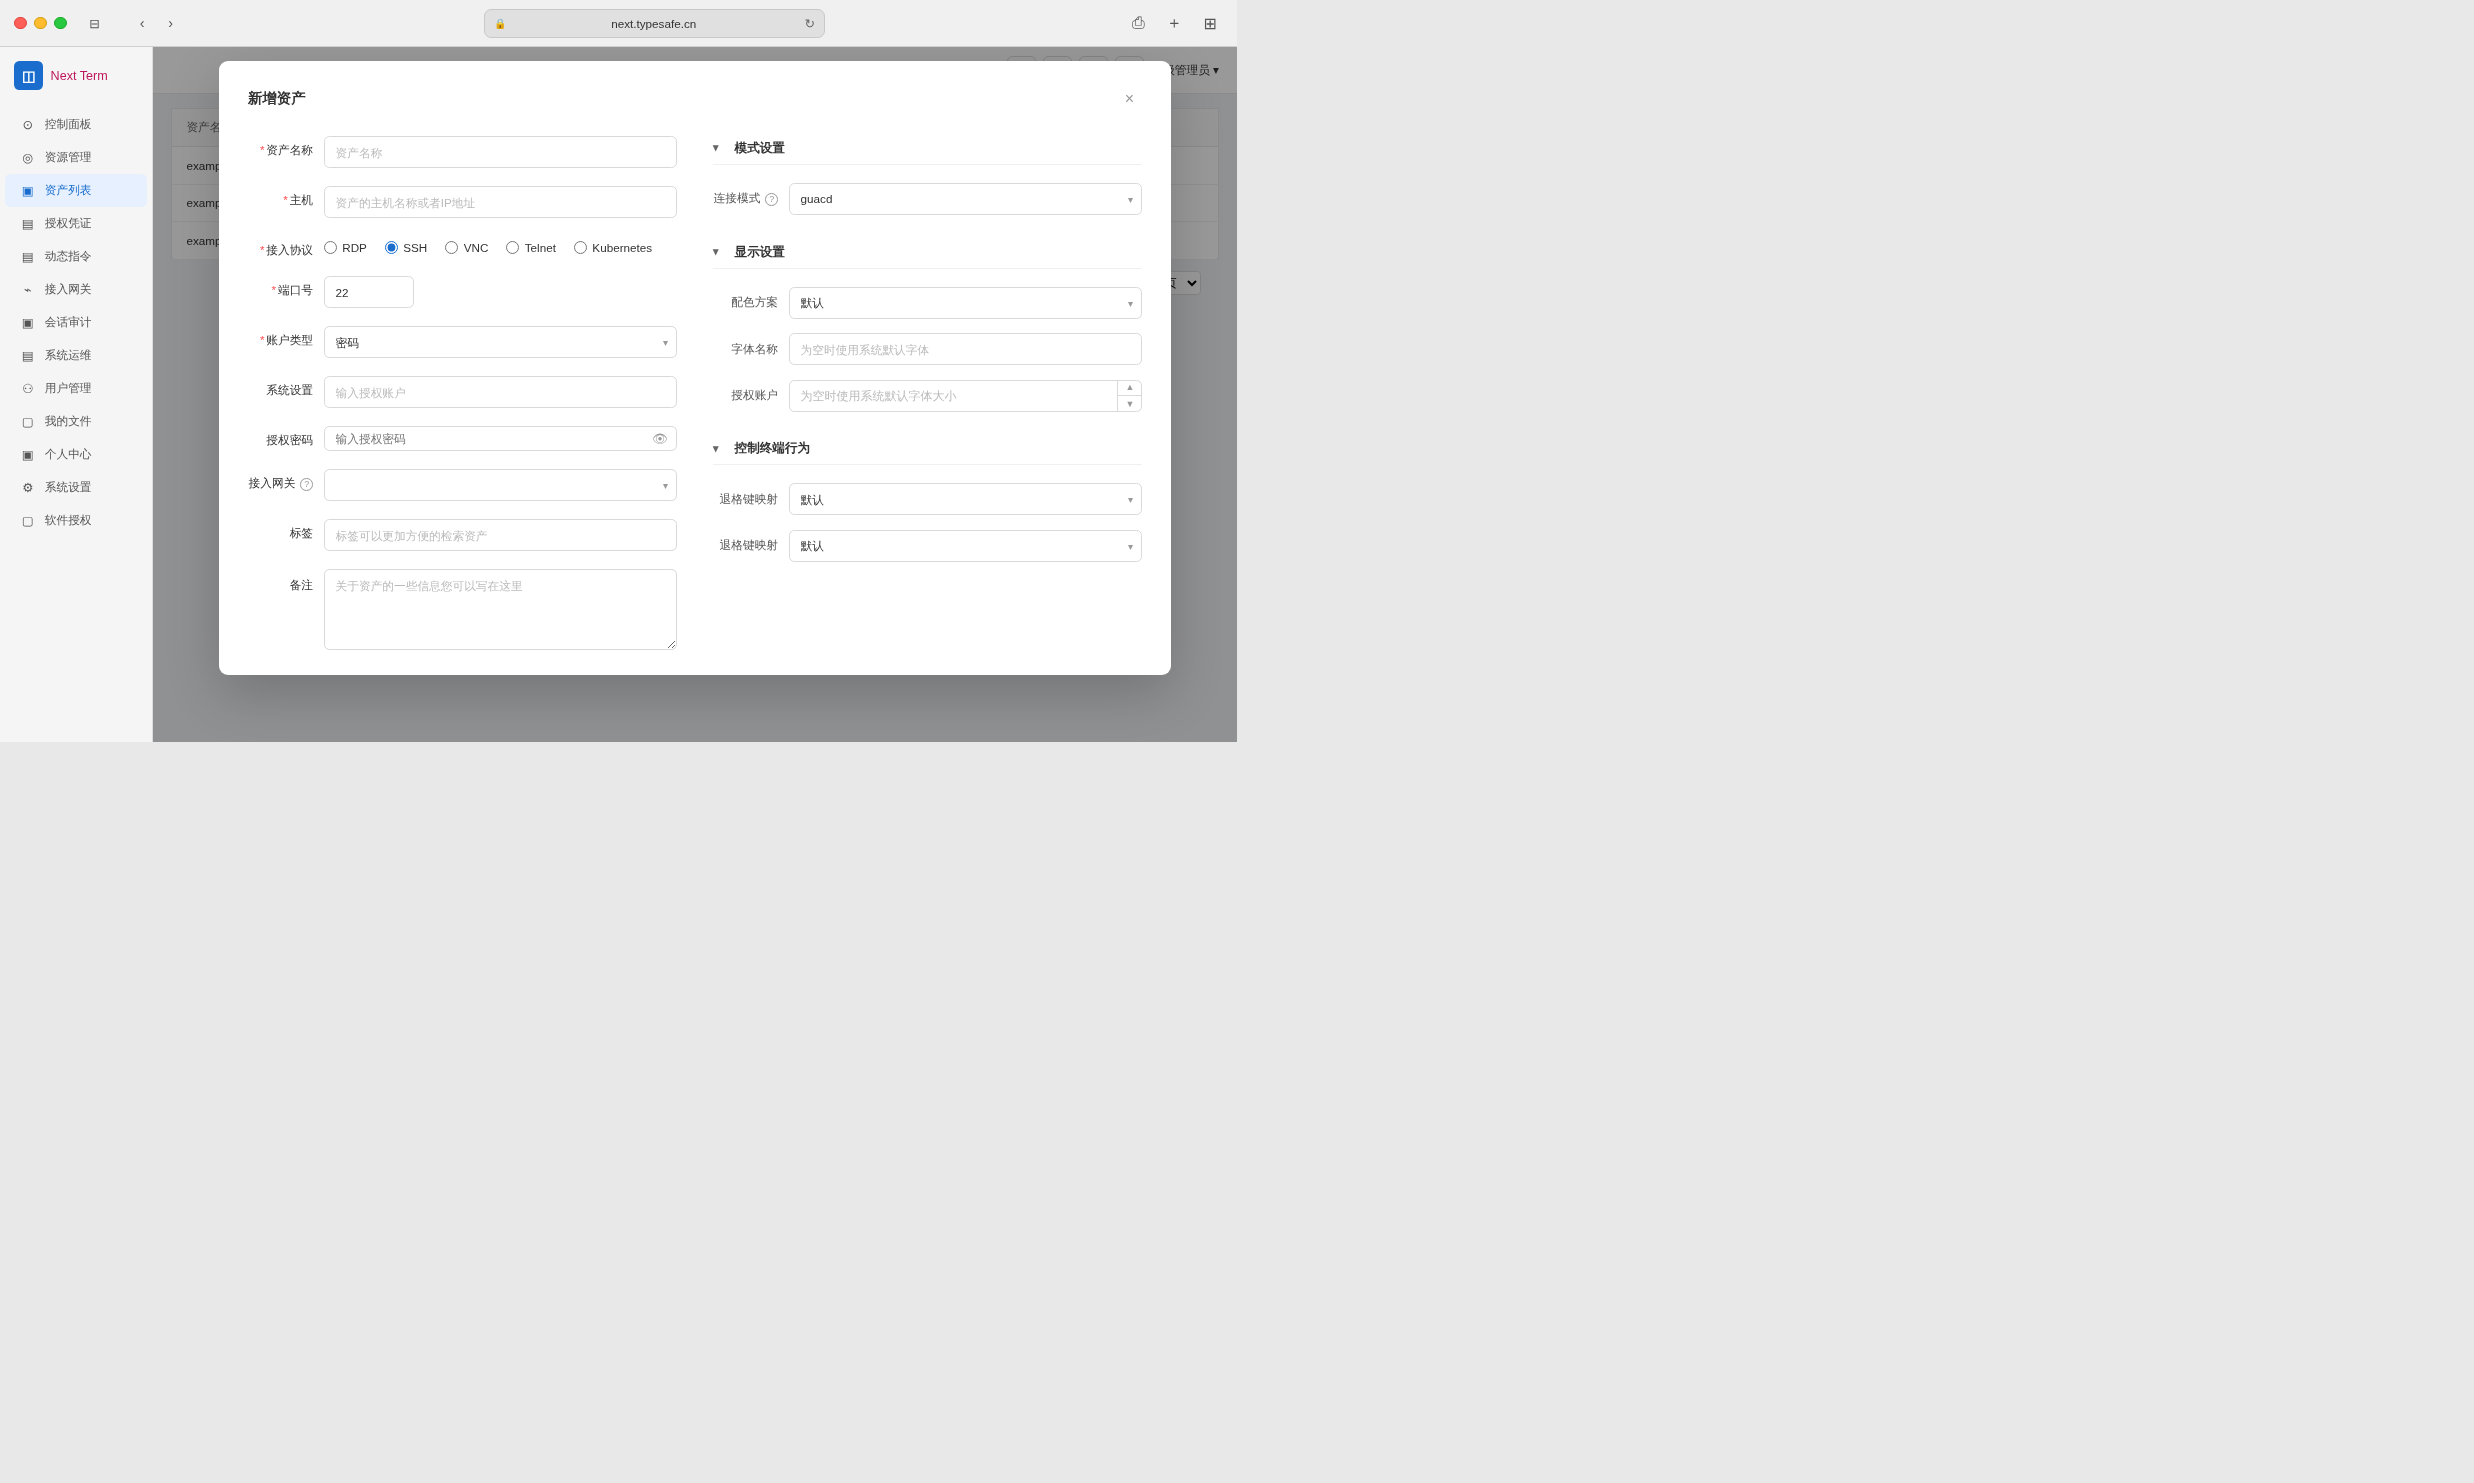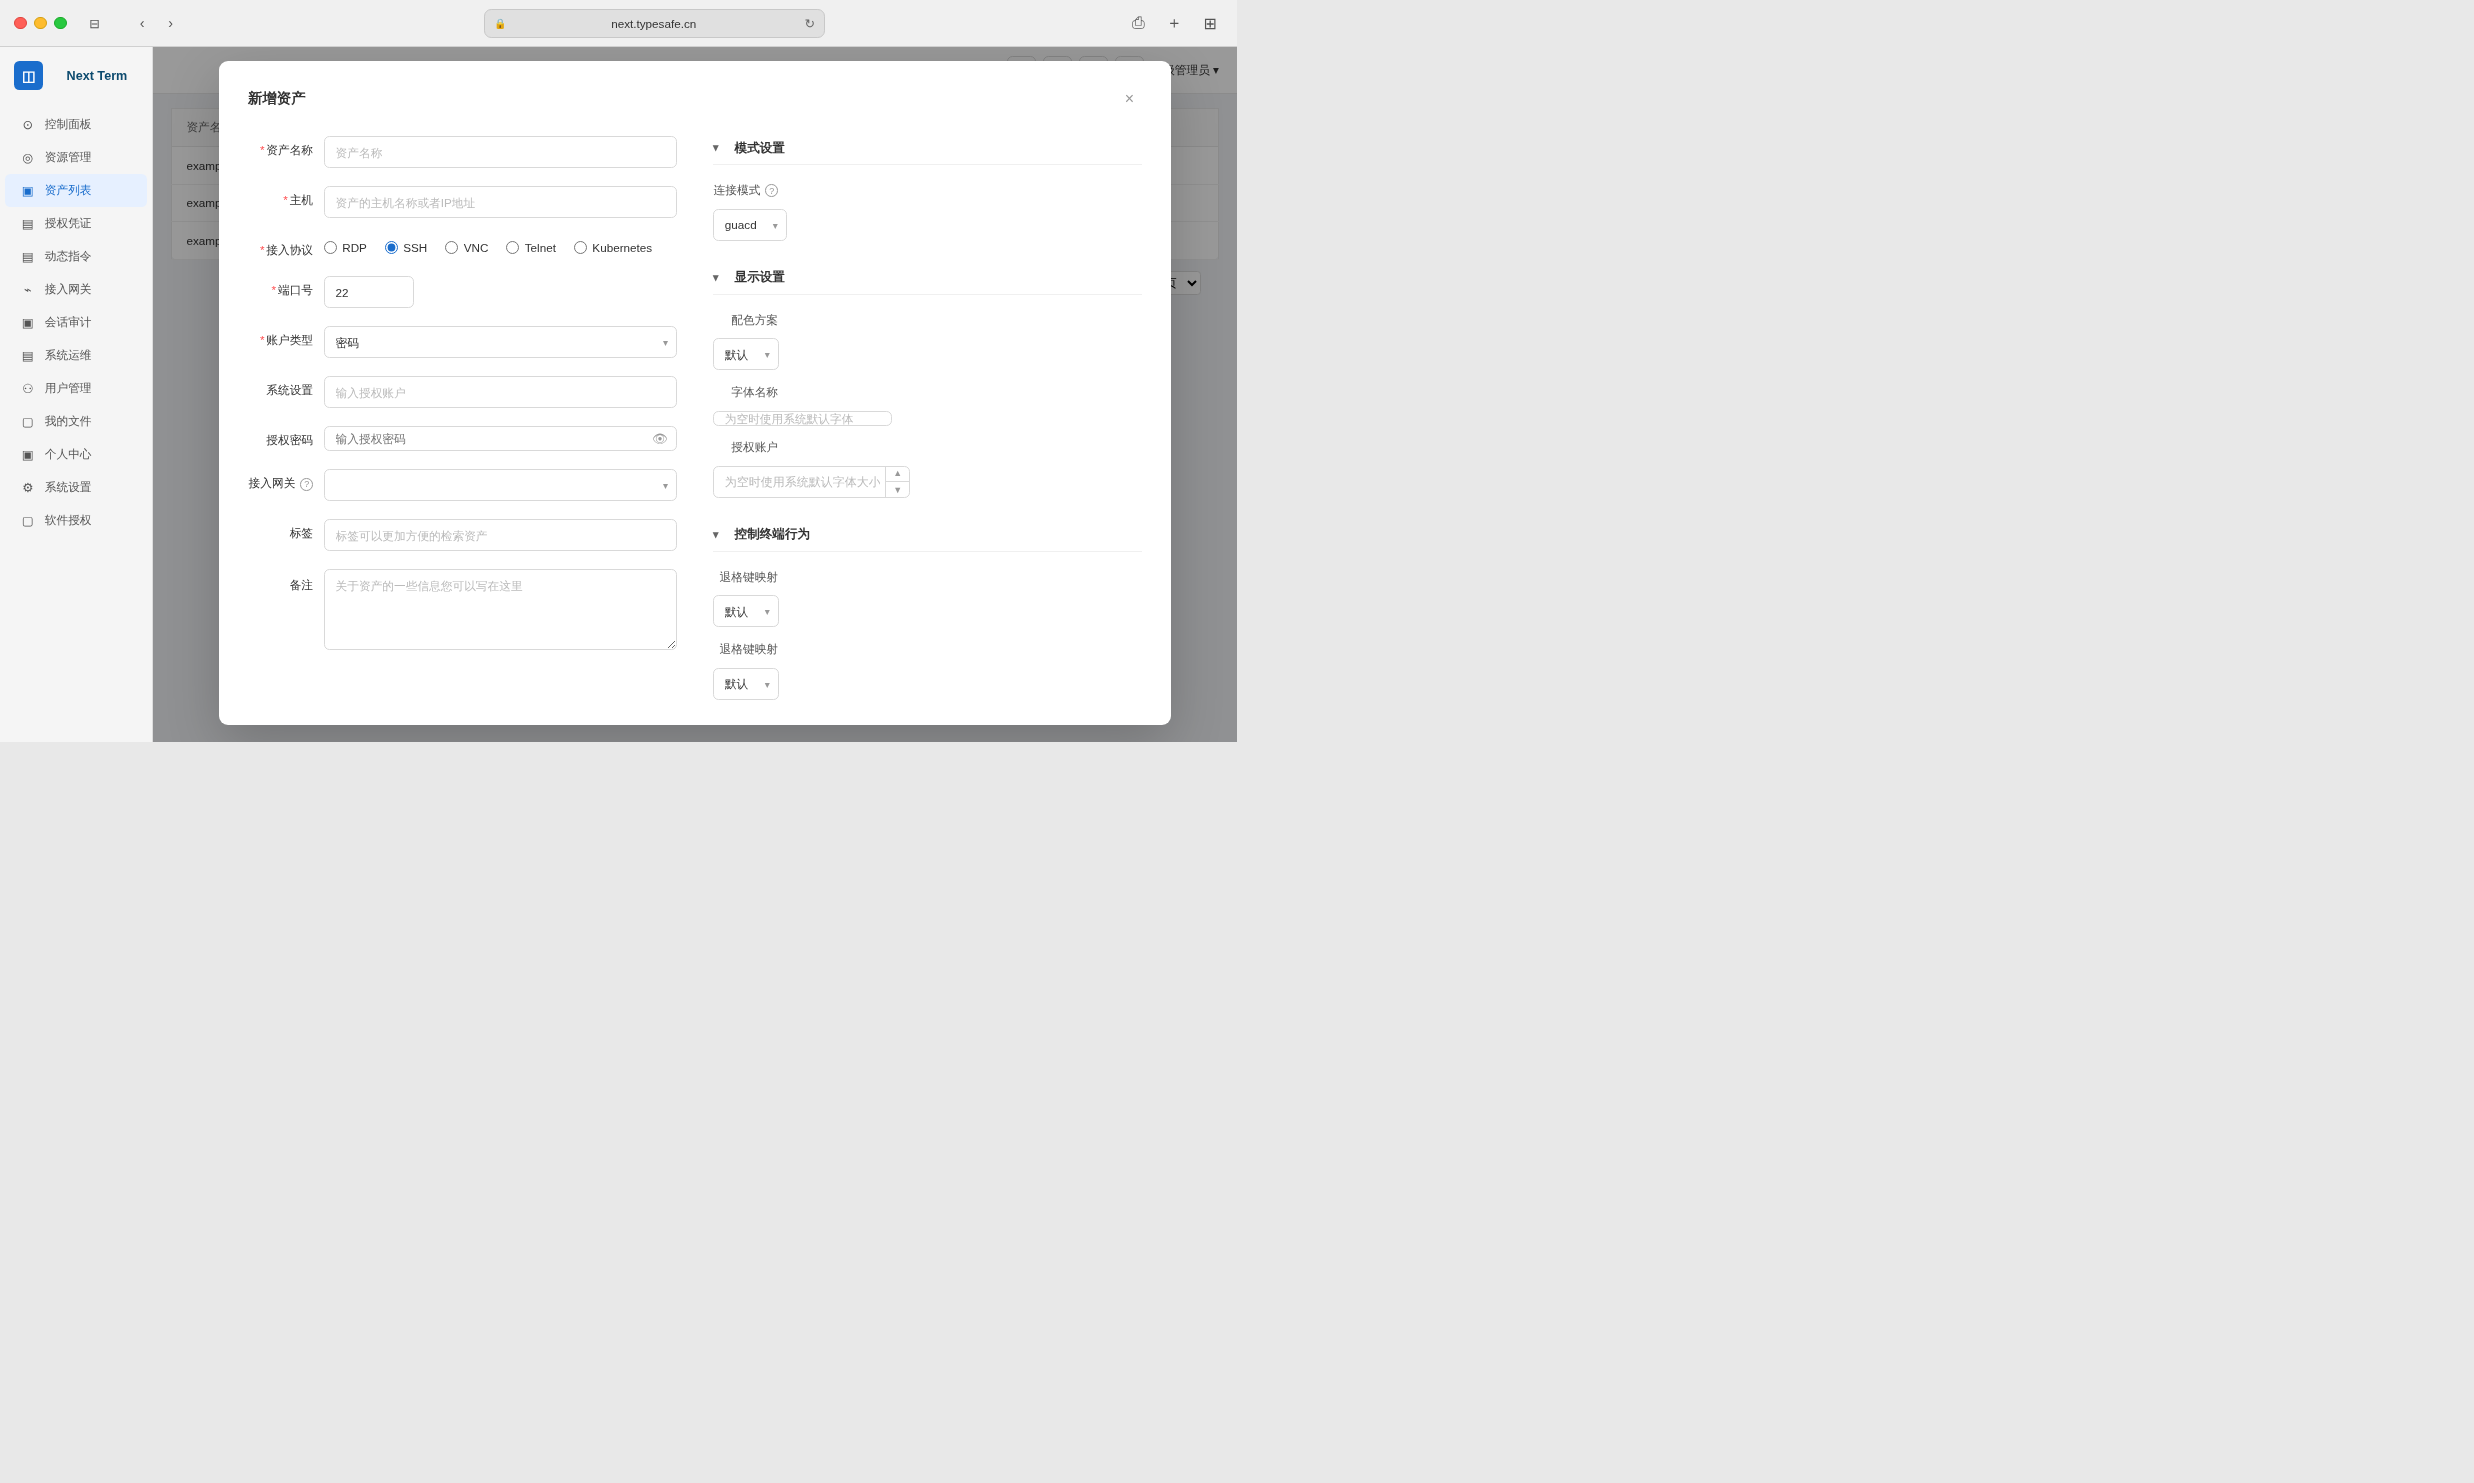--- a/index.html
+++ b/index.html
@@ -85,21 +85,21 @@
       padding: 14.4px 0;
     }
     .sidebar-logo {
       display: flex; align-items: center; gap: 7.2px;
       padding: 0 14.4px 18px 14.4px;
     }
     .logo-icon {
       width: 29px; height: 29px; background: #1a6dcc; border-radius: 5.4px;
       display: flex; align-items: center; justify-content: center; color: white; font-size: 14.4px; font-weight: bold;
     }
-    .logo-text { font-size: 12.6px; font-weight: 700; color: #0c4a6e; margin-left: 16px; }
+    .logo-text { font-size: 12.6px; font-weight: 400; color: #be185d; }
 
     .sidebar-item {
       display: flex; align-items: center; gap: 9px;
       padding: 9px 14.4px; cursor: pointer; font-size: 11.7px; color: #555;
       border-radius: 5.4px; margin: 0 5.4px;
     }
     .sidebar-item.active {
       background: #e6f0ff; color: #1a6dcc; font-weight: 500;
     }
     .sidebar-item-icon { font-size: 12.6px; width: 16px; text-align: center; }
@@ -273,21 +273,21 @@
       padding: 3.6px 0 7.2px 0;
       border-bottom: 0.9px solid #f0f0f0;
       margin-bottom: 3.6px;
     }
     .section-toggle {
       width: 14.4px; height: 14.4px; cursor: pointer; color: #666; font-size: 10.8px;
     }
 
     
     .right-form-row {
-      display: flex; align-items: flex-start; gap: 10.8px; flex-direction: column;
+      display: flex; align-items: center; gap: 10.8px;
     }
     .right-label {
       font-size: 11.7px; color: #555; min-width: 65px; text-align: right; flex-shrink: 0;
     }
     .help-icon {
       display: inline-flex; align-items: center; justify-content: center;
       width: 12.6px; height: 12.6px; border-radius: 50%; border: 0.9px solid #999;
       font-size: 9px; color: #999; cursor: help; margin-left: 1.8px;
     }
     .right-select-wrapper {

